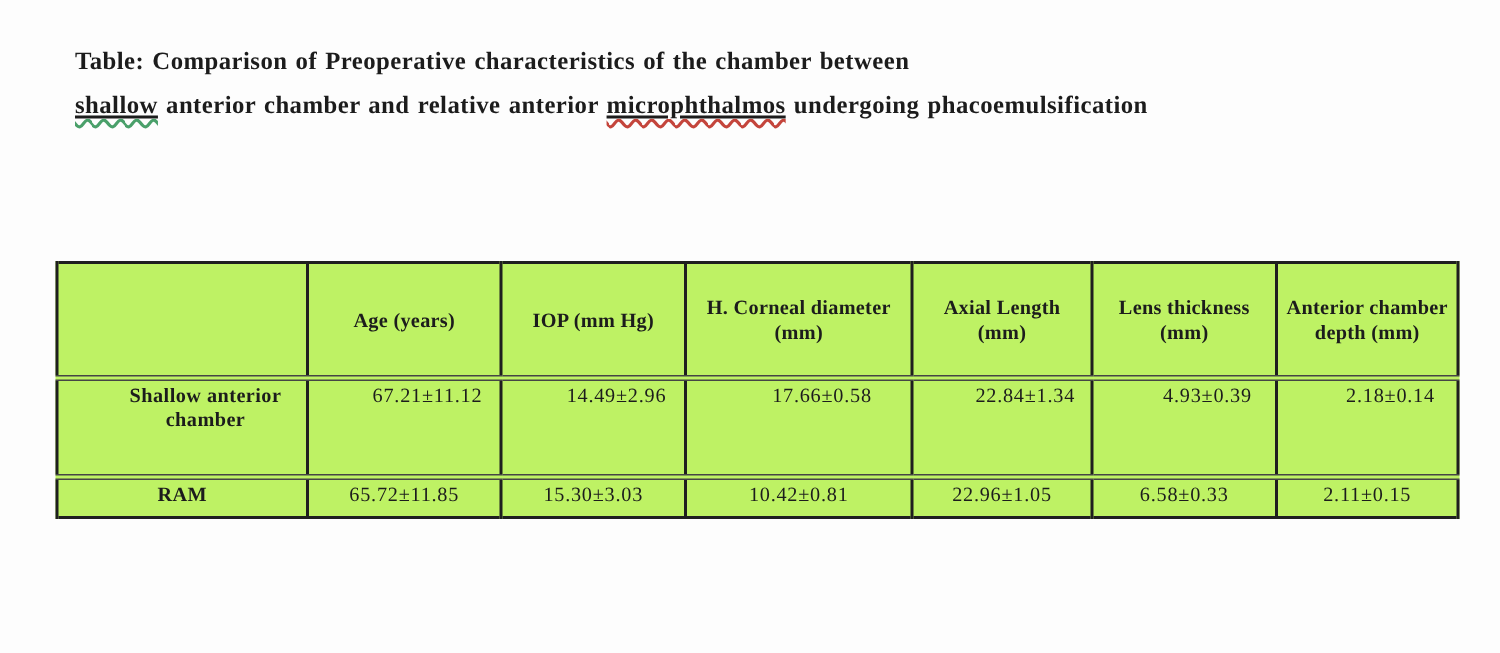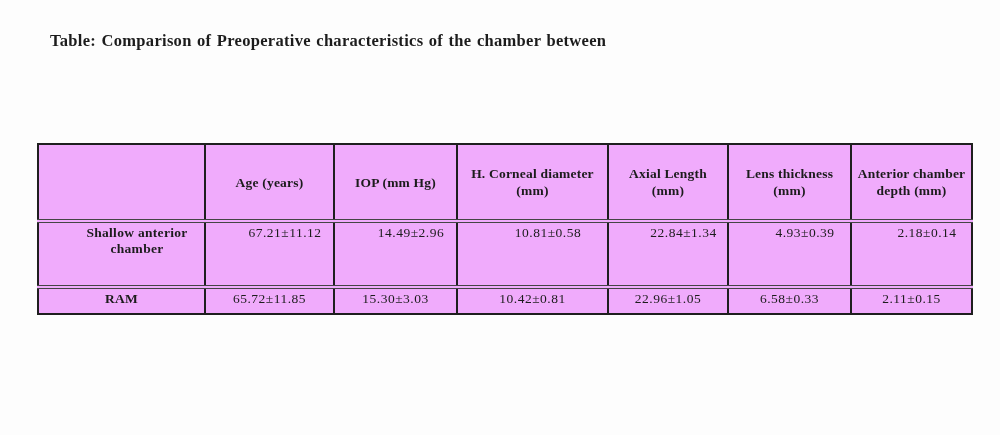--- a/index.html
+++ b/index.html
@@ -48,26 +48,26 @@
     text-decoration-style: wavy;
     text-decoration-color: #c4453c;
     text-decoration-thickness: 1.5px;
     text-underline-offset: 4px;
   }
 
   
   table.cmp {
     position: absolute;
     left: 37px;
-    top: 143px;
+    top: 174px;
     width: 934px;
     border-collapse: collapse;
     table-layout: fixed;
     border: 2px solid #1f1f1f;
-    background: #f0abfc;
+    background: #bef264;
   }
   .col-label  { width: 167px; }
   .col-age    { width: 129px; }
   .col-iop    { width: 123px; }
   .col-hcd    { width: 151px; }
   .col-axial  { width: 120px; }
   .col-lens   { width: 123px; }
   .col-acd    { width: 121px; }
 
   table.cmp th, table.cmp td {
@@ -100,20 +100,23 @@
   tr.row-ram td     { height: 20px; text-align: center; }
   tr.row-pvalue td  { height: 38px; }
 </style>
 </head>
 <body>
 
 <div class="title-block">
   <div class="title-line">
     <span>Table: Comparison of Preoperative characteristics of the chamber between</span>
   </div>
+  <div class="title-line">
+    <span class="u-solid"><span class="sq-green">shallow</span></span><span> anterior chamber and relative anterior </span><span class="u-solid"><span class="sq-red">microphthalmos</span></span><span> undergoing phacoemulsification</span>
+  </div>
 </div>
 
 <table class="cmp">
   <colgroup>
     <col class="col-label">
     <col class="col-age">
     <col class="col-iop">
     <col class="col-hcd">
     <col class="col-axial">
     <col class="col-lens">
@@ -128,21 +131,21 @@
       <th>Axial Length (mm)</th>
       <th>Lens thickness (mm)</th>
       <th>Anterior chamber depth (mm)</th>
     </tr>
   </thead>
   <tbody>
     <tr class="row-shallow">
       <td class="row-label">Shallow anterior chamber</td>
       <td>67.21±11.12</td>
       <td>14.49±2.96</td>
-      <td>10.81±0.58</td>
+      <td>17.66±0.58</td>
       <td>22.84±1.34</td>
       <td>4.93±0.39</td>
       <td>2.18±0.14</td>
     </tr>
     <tr class="row-ram">
       <td class="row-label">RAM</td>
       <td>65.72±11.85</td>
       <td>15.30±3.03</td>
       <td>10.42±0.81</td>
       <td>22.96±1.05</td>

